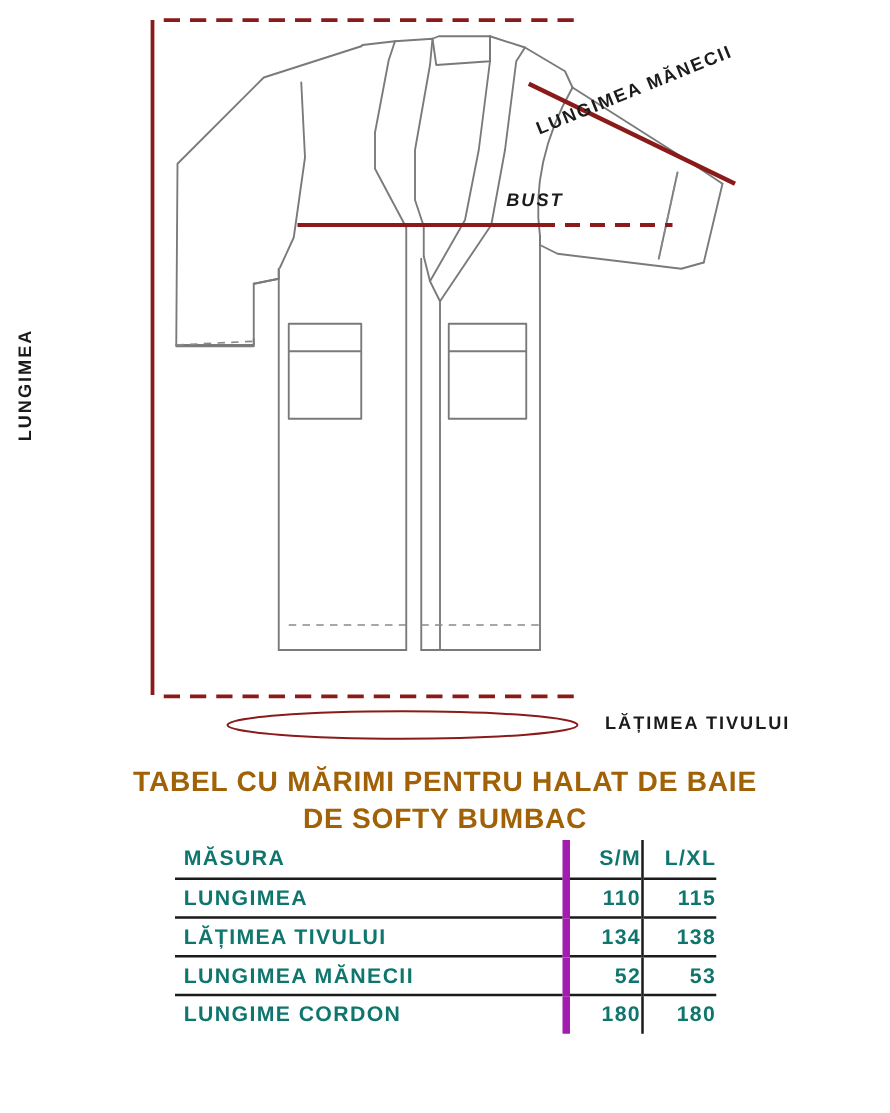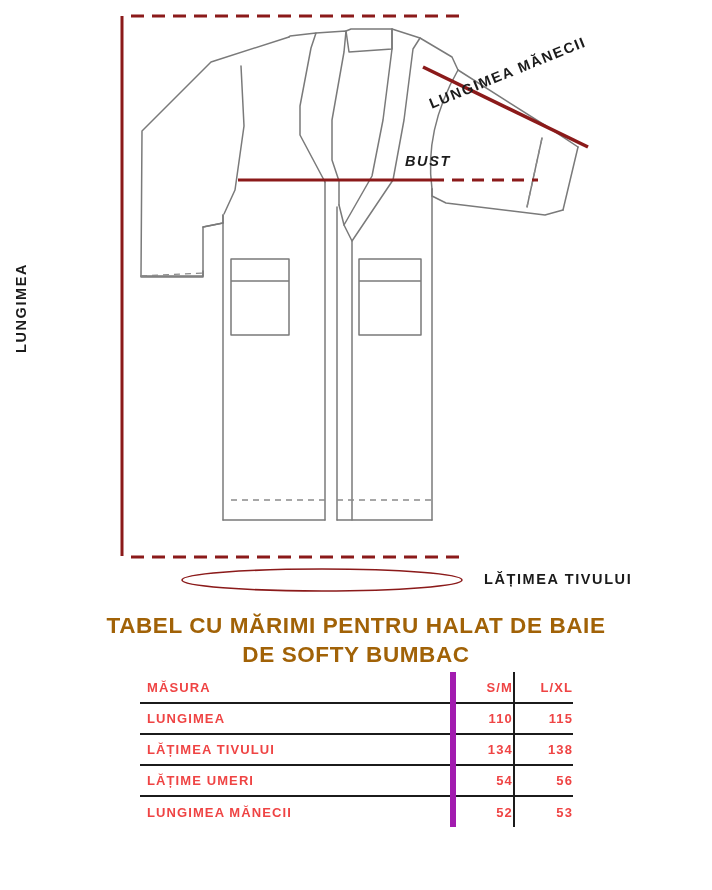--- a/index.html
+++ b/index.html
@@ -81,23 +81,23 @@
   table#size-table {
     width: 433px;
     border-collapse: collapse;
     font-family: "Liberation Sans", sans-serif;
   }
   table#size-table th,
   table#size-table td {
     padding: 0;
     margin: 0;
     font-weight: 700;
-    font-size: 13px;
+    font-size: 17px;
     letter-spacing: 1.1px;
-    color: #ef4444;
+    color: #0f766e;
     height: 31px;
     vertical-align: middle;
   }
   .col-measure {
     width: 312px;
     text-align: left;
     padding-left: 7px !important;
   }
   .col-size {
     width: 61px;
@@ -218,24 +218,24 @@
           <td class="col-measure">LUNGIMEA</td>
           <td class="col-size">110</td>
           <td class="col-size-last">115</td>
         </tr>
         <tr>
           <td class="col-measure">LĂȚIMEA TIVULUI</td>
           <td class="col-size">134</td>
           <td class="col-size-last">138</td>
         </tr>
         <tr>
-          <td class="col-measure">LĂȚIME UMERI</td>
-          <td class="col-size">54</td>
-          <td class="col-size-last">56</td>
-        </tr>
-        <tr>
           <td class="col-measure">LUNGIMEA MĂNECII</td>
           <td class="col-size">52</td>
           <td class="col-size-last">53</td>
         </tr>
+        <tr>
+          <td class="col-measure">LUNGIME CORDON</td>
+          <td class="col-size">180</td>
+          <td class="col-size-last">180</td>
+        </tr>
       </tbody>
   </table>
 </div>
 
 </body></html>

